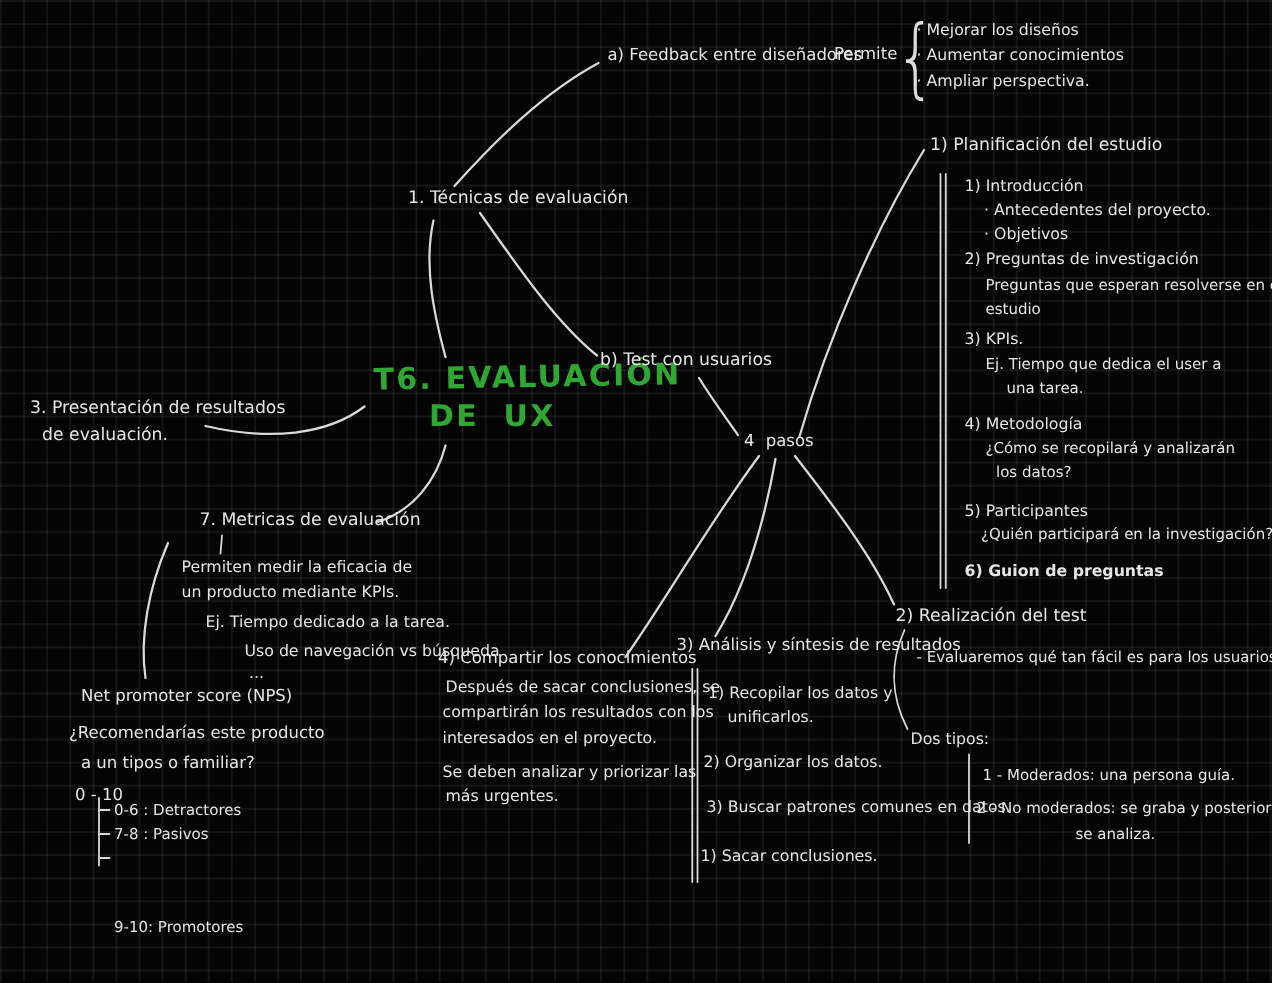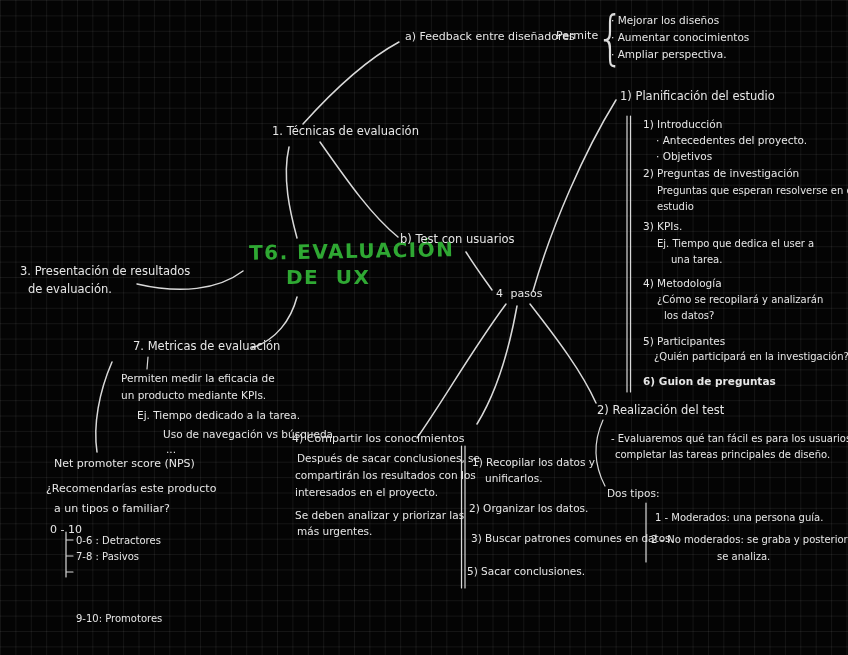--- a/index.html
+++ b/index.html
@@ -74,31 +74,31 @@
   <div class="t tiny" style="left:671px;top:254px;">una tarea.</div>
   <div class="t small" style="left:643px;top:277px;">4) Metodología</div>
   <div class="t tiny" style="left:657px;top:294px;">¿Cómo se recopilará y analizarán</div>
   <div class="t tiny" style="left:664px;top:310px;">los datos?</div>
   <div class="t small" style="left:643px;top:335px;">5) Participantes</div>
   <div class="t tiny" style="left:654px;top:351px;">¿Quién participará en la investigación?</div>
   <div class="t small" style="left:643px;top:375px;font-weight:bold;">6) Guion de preguntas</div>
 
   <div class="t" style="left:597px;top:404px;font-size:11.5px;">2) Realización del test</div>
   <div class="t tiny" style="left:611px;top:433px;">- Evaluaremos qué tan fácil es para los usuarios</div>
-  <div class="t tiny" style="left:615px;top:449px;">completar las tareas principales de diseño.</div>
   <div class="t small" style="left:607px;top:487px;">Dos tipos:</div>
   <div class="t tiny" style="left:655px;top:512px;">1 - Moderados: una persona guía.</div>
   <div class="t tiny" style="left:651px;top:534px;">2 - No moderados: se graba y posteriormente</div>
   <div class="t tiny" style="left:717px;top:551px;">se analiza.</div>
 
+  <div class="t" style="left:451px;top:424px;font-size:11px;">3) Análisis y síntesis de resultados</div>
   <div class="t small" style="left:472px;top:456px;">1) Recopilar los datos y</div>
   <div class="t small" style="left:485px;top:472px;">unificarlos.</div>
   <div class="t small" style="left:469px;top:502px;">2) Organizar los datos.</div>
   <div class="t small" style="left:471px;top:532px;">3) Buscar patrones comunes en datos.</div>
-  <div class="t small" style="left:467px;top:565px;">5) Sacar conclusiones.</div>
+  <div class="t small" style="left:467px;top:565px;">1) Sacar conclusiones.</div>
 
   <div class="t" style="left:292px;top:433px;font-size:11px;">4) Compartir los conocimientos</div>
   <div class="t small" style="left:297px;top:452px;">Después de sacar conclusiones, se</div>
   <div class="t small" style="left:295px;top:469px;">compartirán los resultados con los</div>
   <div class="t small" style="left:295px;top:486px;">interesados en el proyecto.</div>
   <div class="t small" style="left:295px;top:509px;">Se deben analizar y priorizar las</div>
   <div class="t small" style="left:297px;top:525px;">más urgentes.</div>
 
   <div class="t" style="left:133px;top:340px;font-size:11.5px;">7. Metricas de evaluación</div>
   <div class="t small" style="left:121px;top:372px;">Permiten medir la eficacia de</div>

